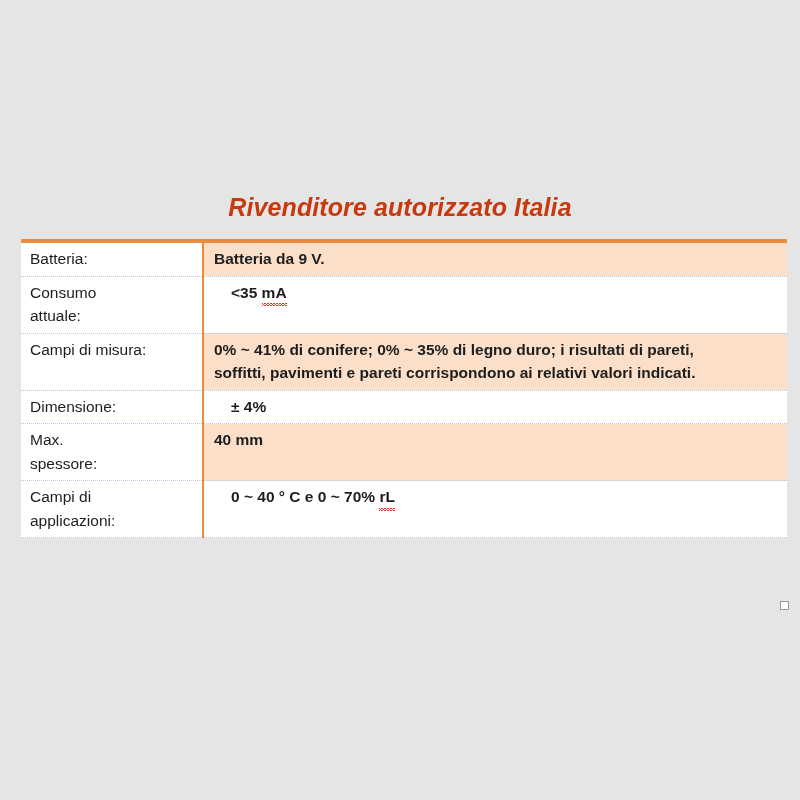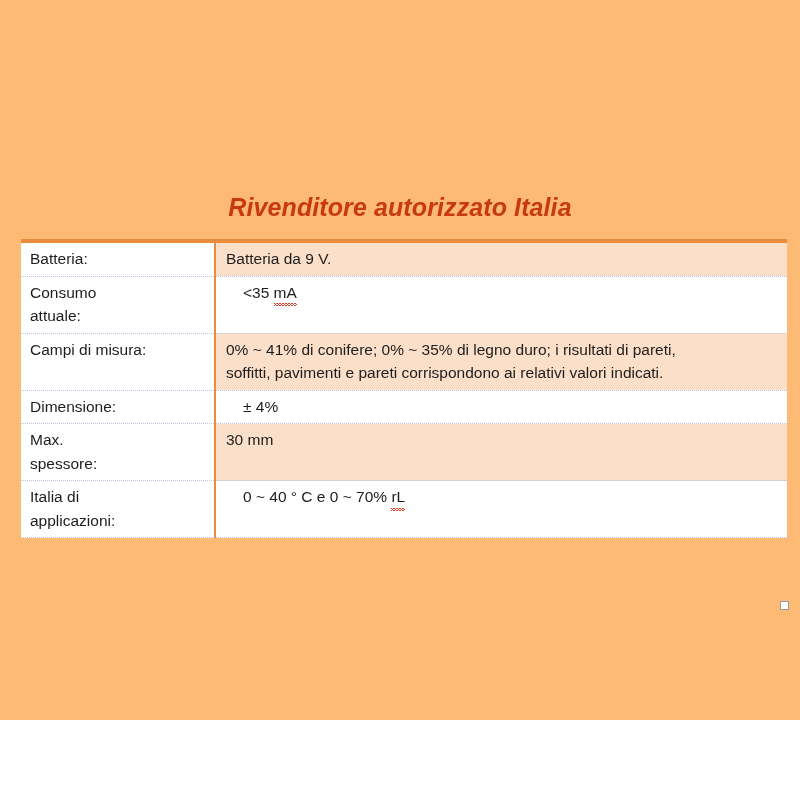--- a/index.html
+++ b/index.html
@@ -8,22 +8,22 @@
     width: 800px;
     height: 800px;
     background: #ffffff;
     font-family: "Liberation Sans", sans-serif;
     overflow: hidden;
   }
 
   #page {
     position: relative;
     width: 800px;
-    height: 720px;
-    background: #fdba74;
+    height: 800px;
+    background: #e5e5e5;
   }
 
   
   .title {
     position: absolute;
     left: 0;
     top: 193px;
     width: 800px;
     text-align: center;
     font-size: 25px;
@@ -53,28 +53,29 @@
     vertical-align: top;
     padding: 4px 0 5px 0;
     font-size: 15.5px;
     color: #1d1d1d;
     line-height: 1.52;
   }
 
   td.label-cell {
     width: 172px;
     padding-left: 9px;
-    padding-right: 12px;
+    padding-right: 0;
     background: #ffffff;
     border-right: 2px solid #e98c3e;
   }
 
   td.value-cell {
     padding-left: 10px;
     padding-right: 6px;
+    font-weight: bold;
   }
 
   tr.shaded td.value-cell { background: #fbdfc9; }
   tr.plain  td.value-cell { background: #ffffff; padding-left: 27px; }
 
   .line { display: block; }
 
   
   .misspell {
     position: relative;
@@ -147,26 +148,26 @@
           <td class="value-cell">
             <span class="line">± 4%</span>
           </td>
         </tr>
         <tr class="shaded">
           <td class="label-cell">
             <span class="line">Max.</span>
             <span class="line">spessore:</span>
           </td>
           <td class="value-cell">
-            <span class="line">30 mm</span>
+            <span class="line">40 mm</span>
           </td>
         </tr>
         <tr class="plain">
           <td class="label-cell">
-            <span class="line">Italia di</span>
+            <span class="line">Campi di</span>
             <span class="line">applicazioni:</span>
           </td>
           <td class="value-cell">
             <span class="line"><span>0 ~ 40 ° C e 0 ~ 70% </span><span class="misspell">rL</span></span>
           </td>
         </tr>
       </tbody>
   </table>
 
   <div class="resize-handle"></div>

